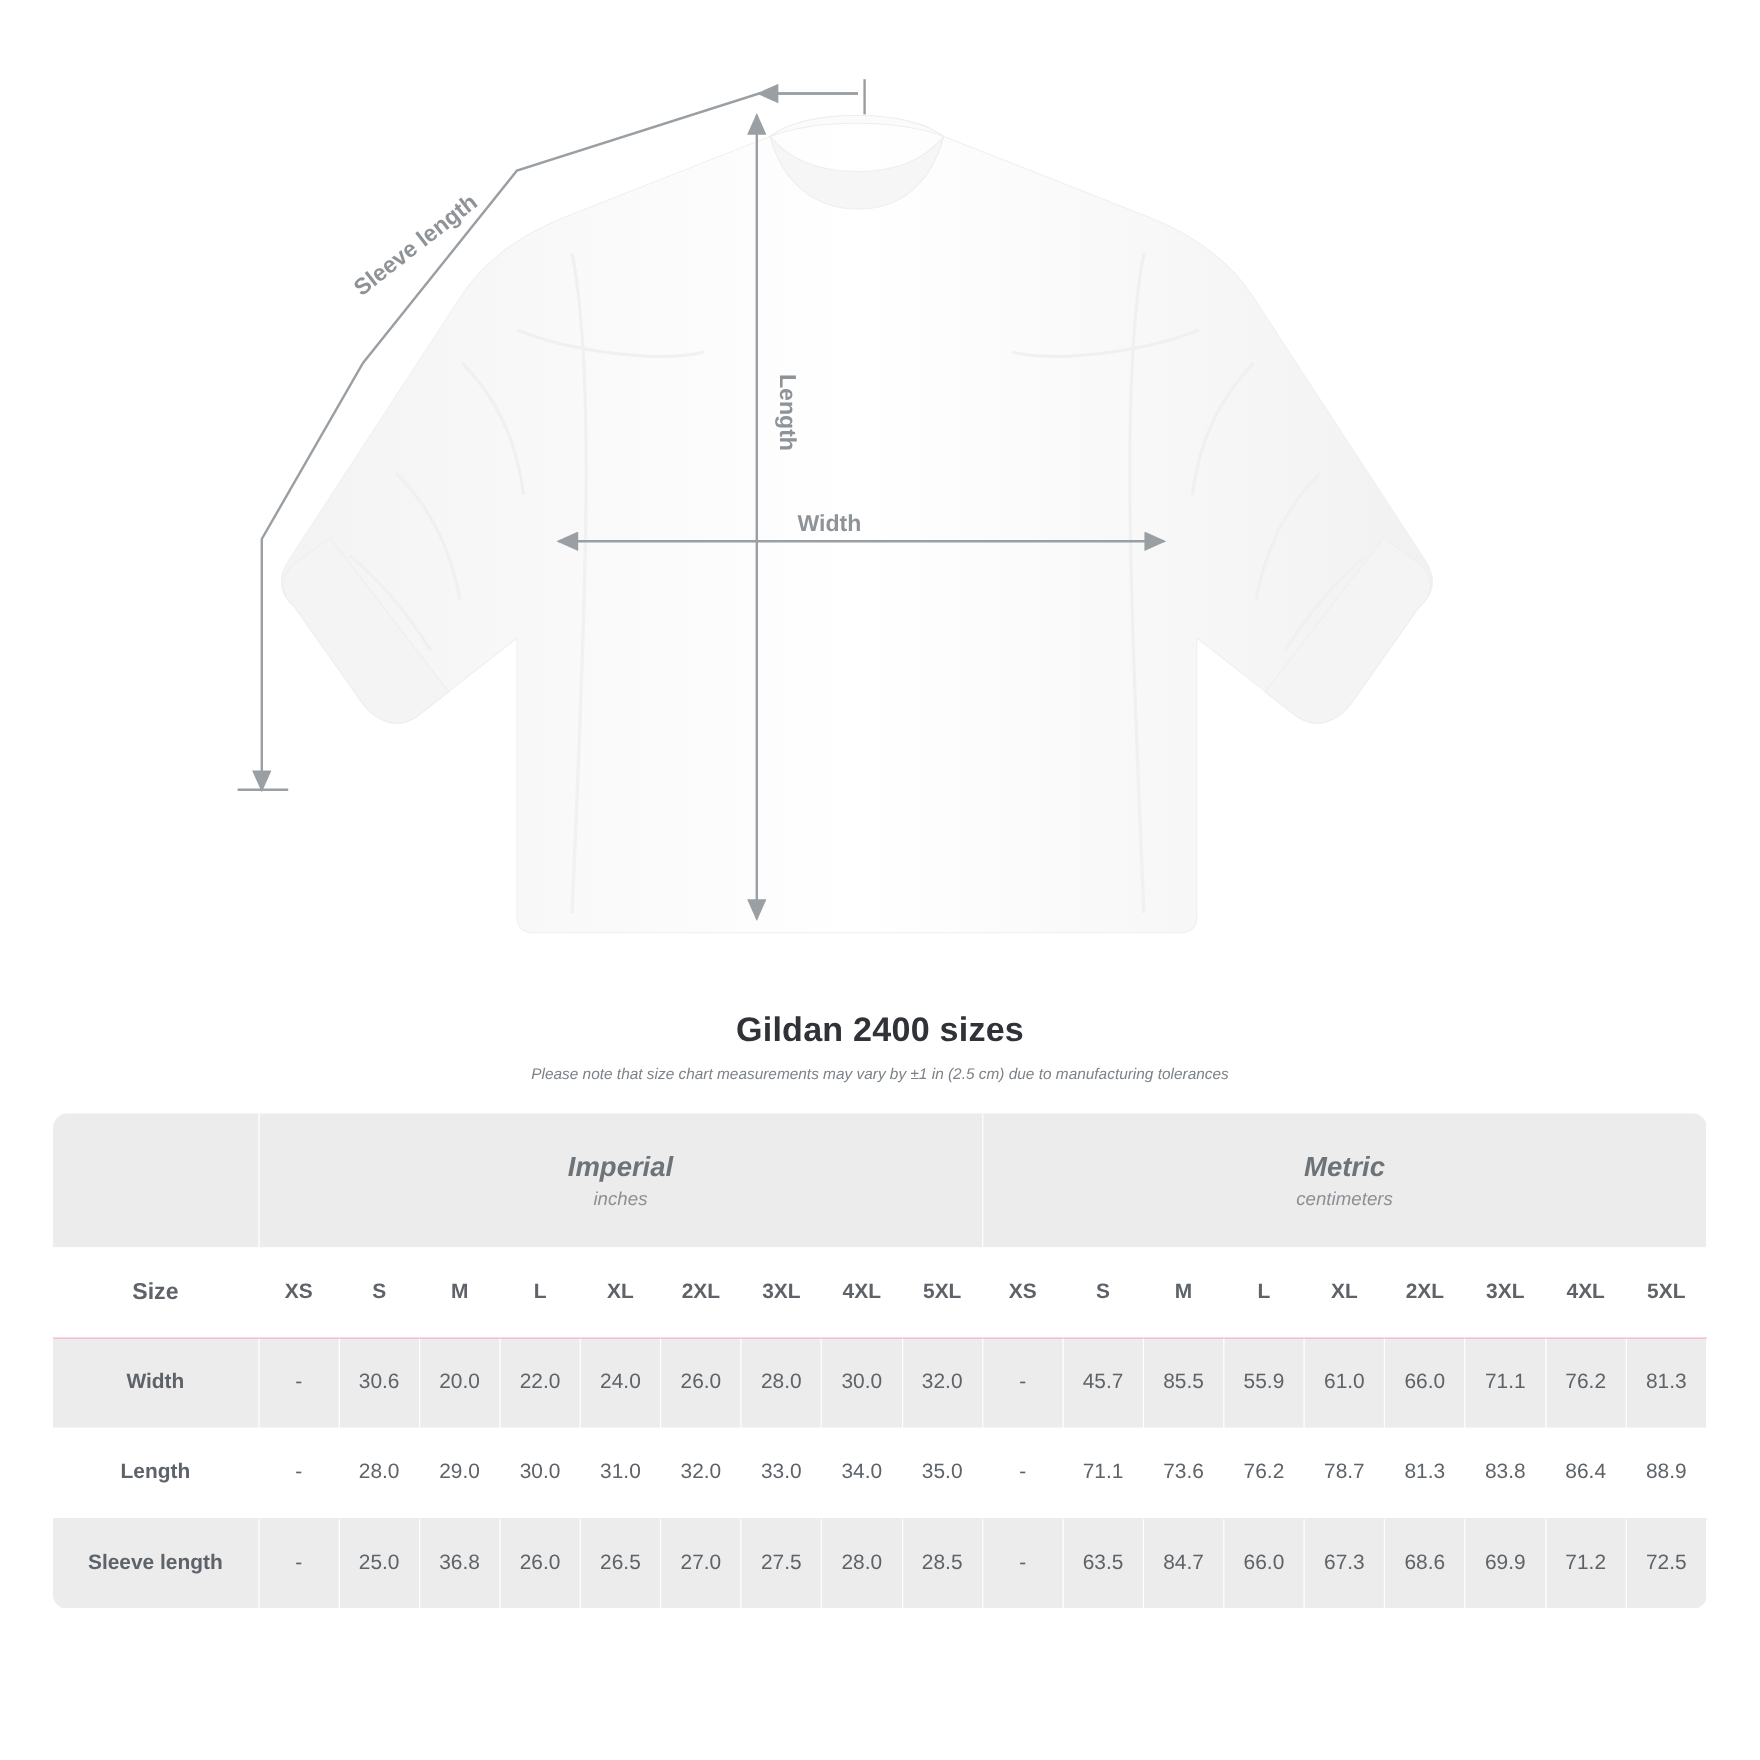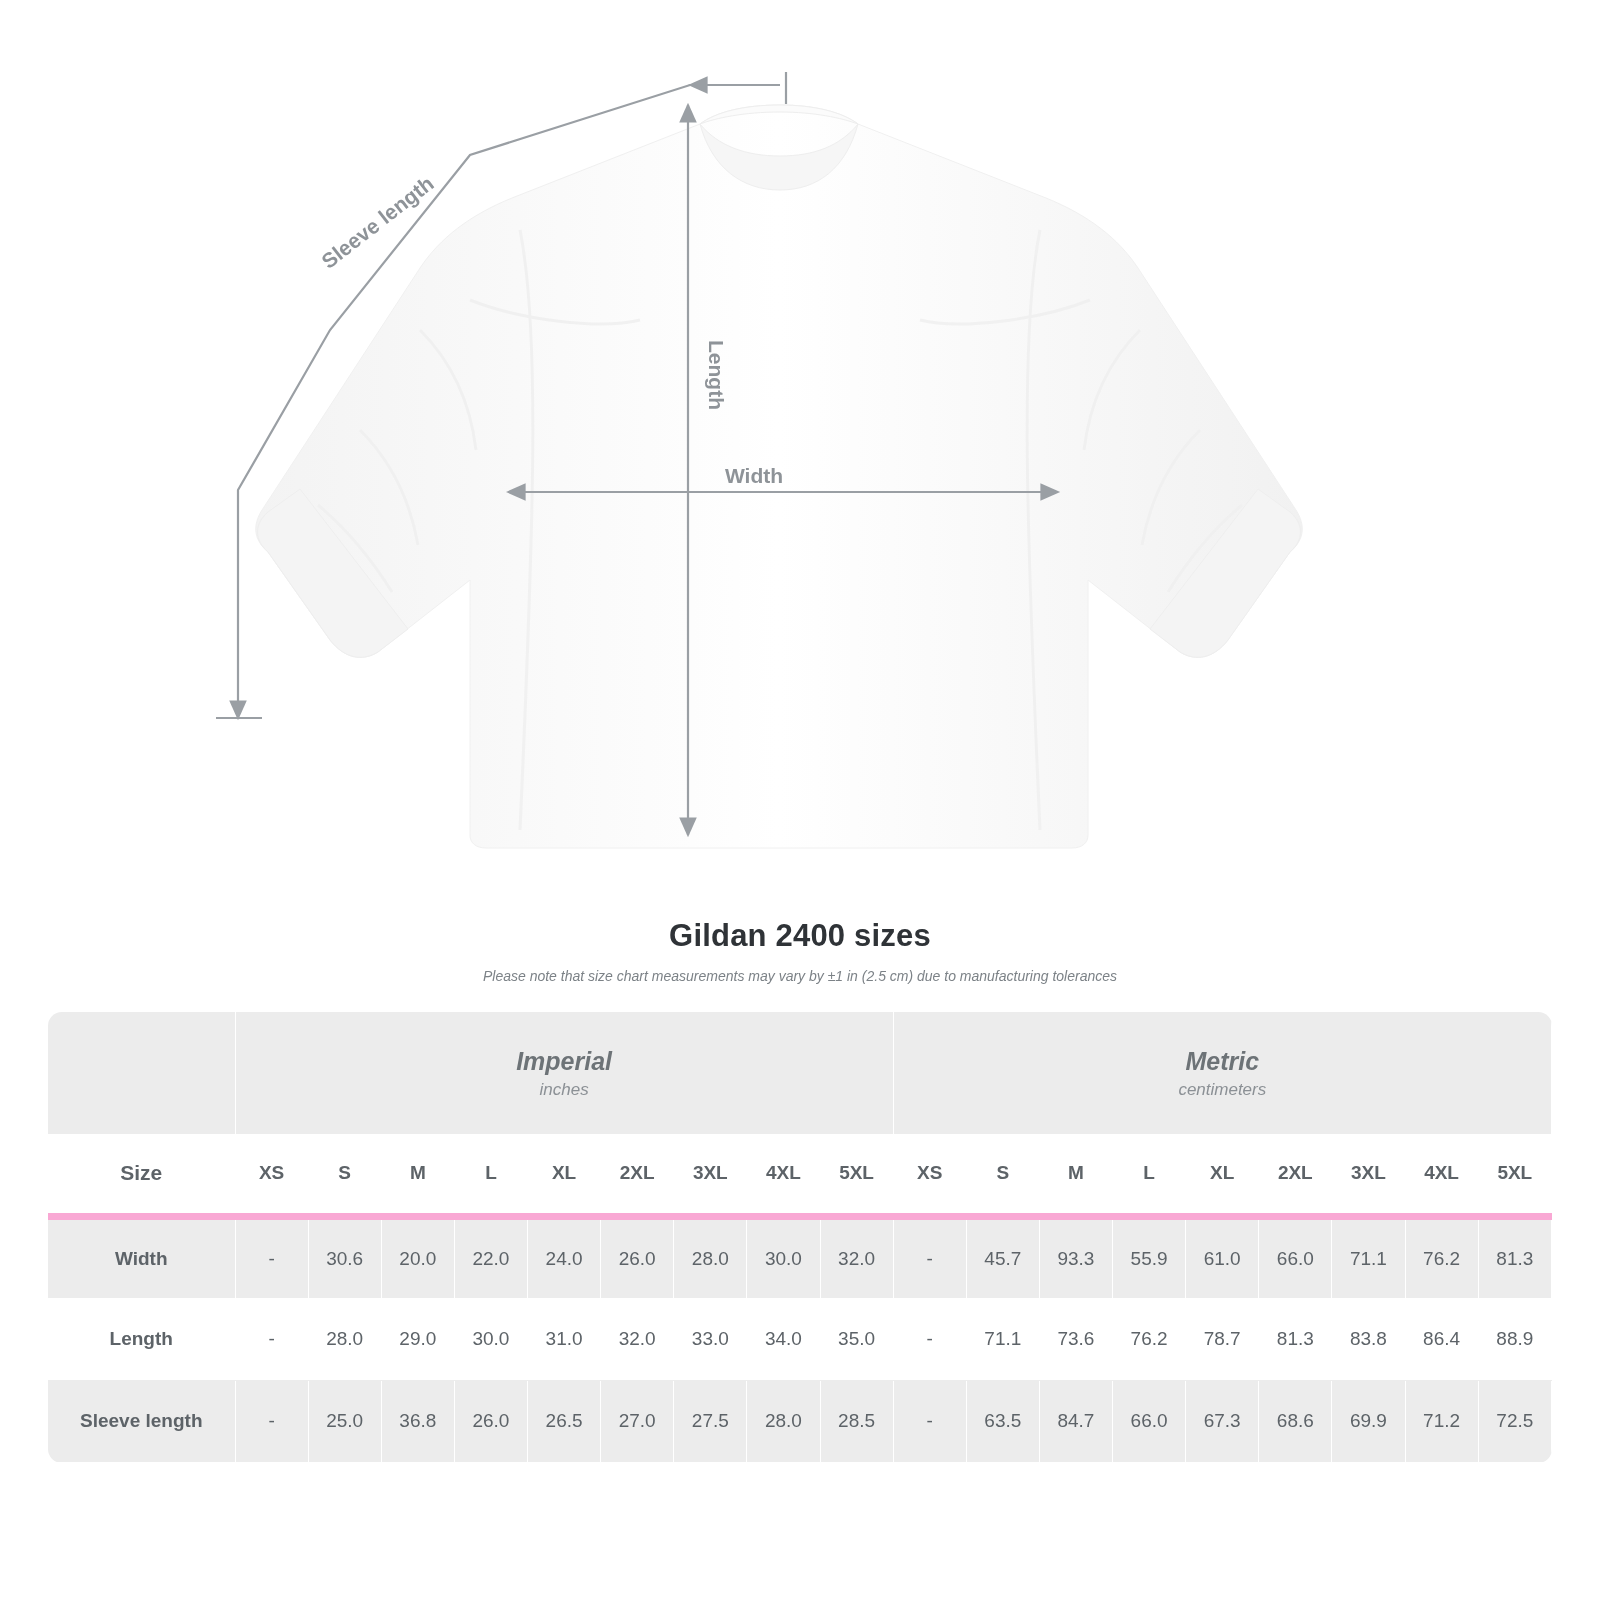--- a/index.html
+++ b/index.html
@@ -84,21 +84,21 @@
     font-style: italic;
     color: #8b9095;
     margin-top: 4px;
   }
   .head-row td {
     background: #ffffff;
     height: 82px;
     font-weight: bold;
     color: #5d6368;
     font-size: 20px;
-    border-bottom: 7px solid #f9a8d4;
+    border-bottom: 1px solid #f9a8d4;
   }
   .head-row td.rowlabel { font-size: 21px; }
   .data-row td {
     height: 82px;
     font-size: 20px;
     border-bottom: 1px solid #ffffff;
   }
   .data-row.shaded td { background: #ececec; }
   .data-row.plain td { background: #ffffff; border-bottom: 1px solid #ececec; }
   td.rowlabel {
@@ -251,21 +251,21 @@
           <td class="val">30.6</td>
           <td class="val">20.0</td>
           <td class="val">22.0</td>
           <td class="val">24.0</td>
           <td class="val">26.0</td>
           <td class="val">28.0</td>
           <td class="val">30.0</td>
           <td class="val">32.0</td>
           <td class="val">-</td>
           <td class="val">45.7</td>
-          <td class="val">93.3</td>
+          <td class="val">85.5</td>
           <td class="val">55.9</td>
           <td class="val">61.0</td>
           <td class="val">66.0</td>
           <td class="val">71.1</td>
           <td class="val">76.2</td>
           <td class="val">81.3</td>
         </tr>
 
         <tr class="data-row plain">
           <td class="rowlabel">Length</td>

